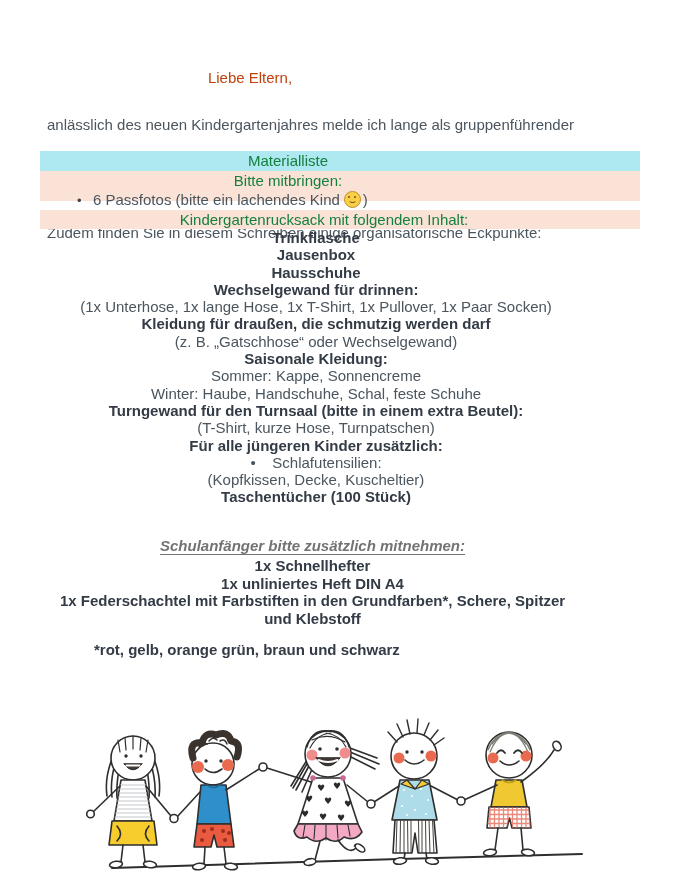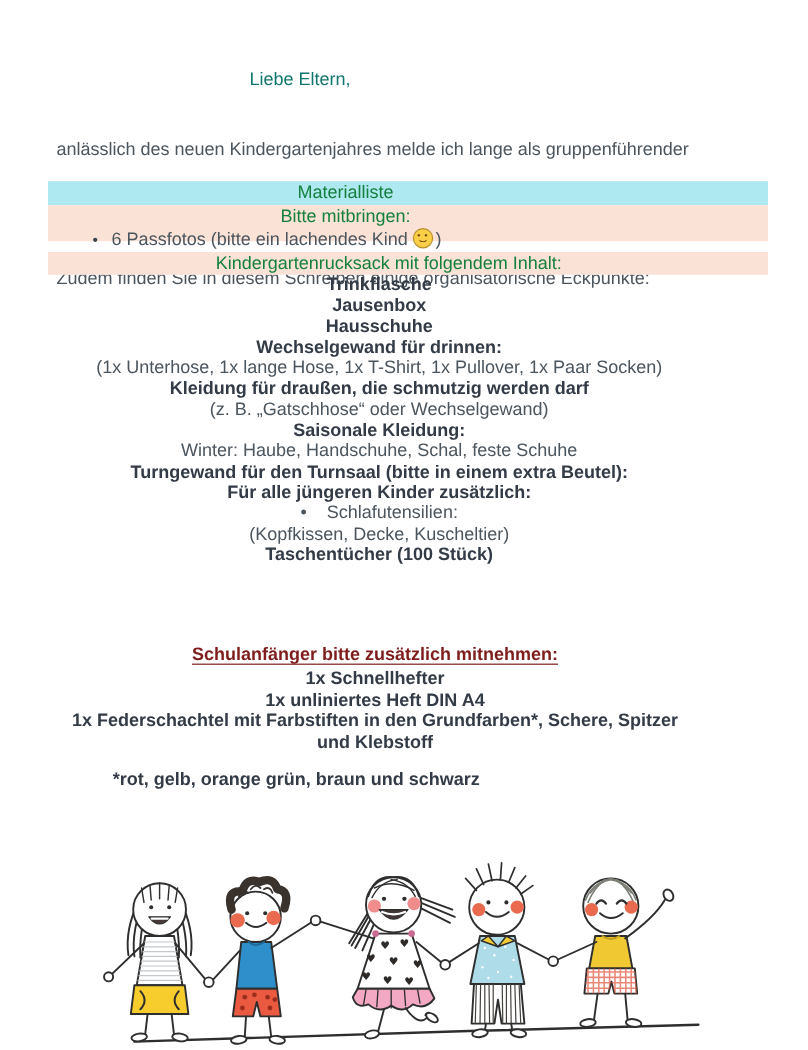--- a/index.html
+++ b/index.html
@@ -2,22 +2,22 @@
 <html><head>
 <meta charset="utf-8">
 <style>
   html,body { margin:0; padding:0; background:#ffffff; }
   .page {
     position:relative; width:673px; height:875px; background:#ffffff;
     font-family:"Liberation Sans", sans-serif; overflow:hidden;
     color:#4b555e;
   }
   .greeting {
-    position:absolute; top:58px; left:44px; width:412px;
-    text-align:center; font-size:15px; color:#0f766e;
+    position:absolute; top:69px; left:44px; width:412px;
+    text-align:center; font-size:15px; color:#c2410c;
   }
   .intro {
     position:absolute; top:80px; left:47px; width:585px;
     font-size:15px; line-height:18px; color:#4b555e; white-space:pre-wrap;
   }
   .bar {
     position:absolute; left:40px; width:600px; box-sizing:border-box;
     text-align:center; font-size:15px; color:#15803d;
   }
   .bar-cyan   { top:151px; height:20px; line-height:20px; background:#aee8f0; padding-right:104px; }
@@ -48,22 +48,22 @@
     padding-right:28px; text-align:center;
   }
   .mlist .line { font-size:15px; line-height:17.3px; white-space:pre-wrap; }
   .b  { font-weight:bold; color:#333b46; }
   .r  { font-weight:normal; color:#4b555e; }
   .school {
     position:absolute; top:536px; left:40px; width:580px; box-sizing:border-box;
     padding-right:35px; text-align:center;
   }
   .school .heading {
-    font-size:15px; line-height:19px; font-weight:bold; color:#7f1d1d;
-    text-decoration:underline; text-underline-offset:3px; margin-bottom:2px;
+    font-size:15px; line-height:19px; font-weight:bold; color:#737373;
+    text-decoration:underline; text-underline-offset:3px; margin-bottom:2px;font-style:italic;
   }
   .school .line { font-size:15px; line-height:17.5px; font-weight:bold; color:#333b46; }
   .footnote {
     position:absolute; top:641px; left:46px; font-size:15px; font-weight:bold; color:#333b46;margin-left:48px;
   }
   .illustration { position:absolute; top:690px; left:60px; width:610px; height:185px; }
 </style>
 </head>
 <body>
 
@@ -88,22 +88,24 @@
 
   <div class="mlist">
     <div class="line b">Trinkflasche</div>
     <div class="line b">Jausenbox</div>
     <div class="line b">Hausschuhe</div>
     <div class="line b">Wechselgewand für drinnen:</div>
     <div class="line r">(1x Unterhose, 1x lange Hose, 1x T-Shirt, 1x Pullover, 1x Paar Socken)</div>
     <div class="line b">Kleidung für draußen, die schmutzig werden darf</div>
     <div class="line r">(z. B. „Gatschhose“ oder Wechselgewand)</div>
     <div class="line b">Saisonale Kleidung:</div>
+    <div class="line r">Sommer: Kappe, Sonnencreme</div>
     <div class="line r">Winter: Haube, Handschuhe, Schal, feste Schuhe</div>
     <div class="line b">Turngewand für den Turnsaal (bitte in einem extra Beutel):</div>
+    <div class="line r">(T-Shirt, kurze Hose, Turnpatschen)</div>
     <div class="line b">Für alle jüngeren Kinder zusätzlich:</div>
     <div class="line r">•    Schlafutensilien:</div>
     <div class="line r">(Kopfkissen, Decke, Kuscheltier)</div>
     <div class="line b">Taschentücher (100 Stück)</div>
   </div>
 
   <div class="school">
     <div class="heading">Schulanfänger bitte zusätzlich mitnehmen:</div>
     <div class="line">1x Schnellhefter</div>
     <div class="line">1x unliniertes Heft DIN A4</div>

